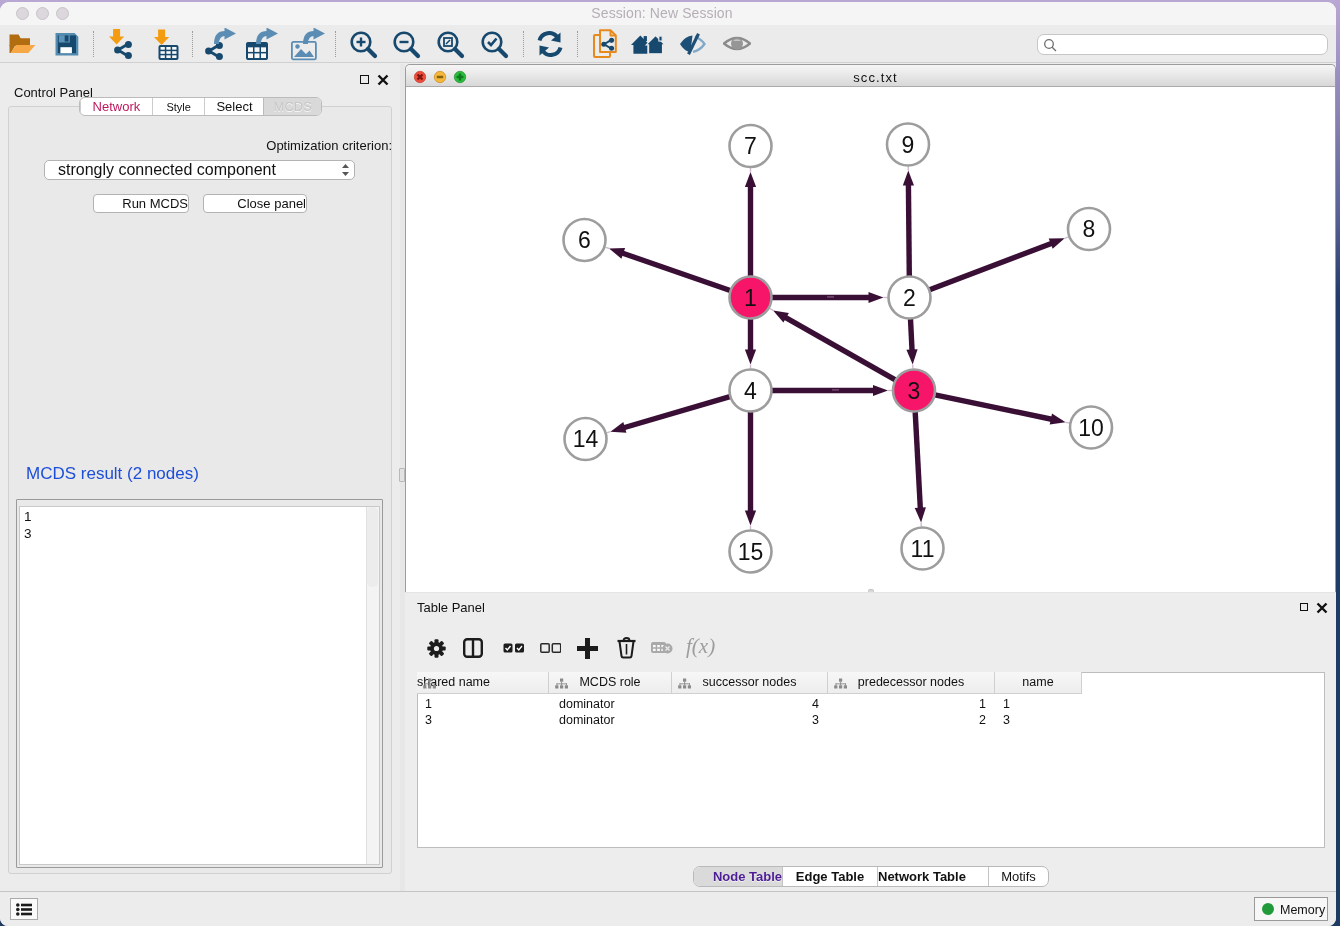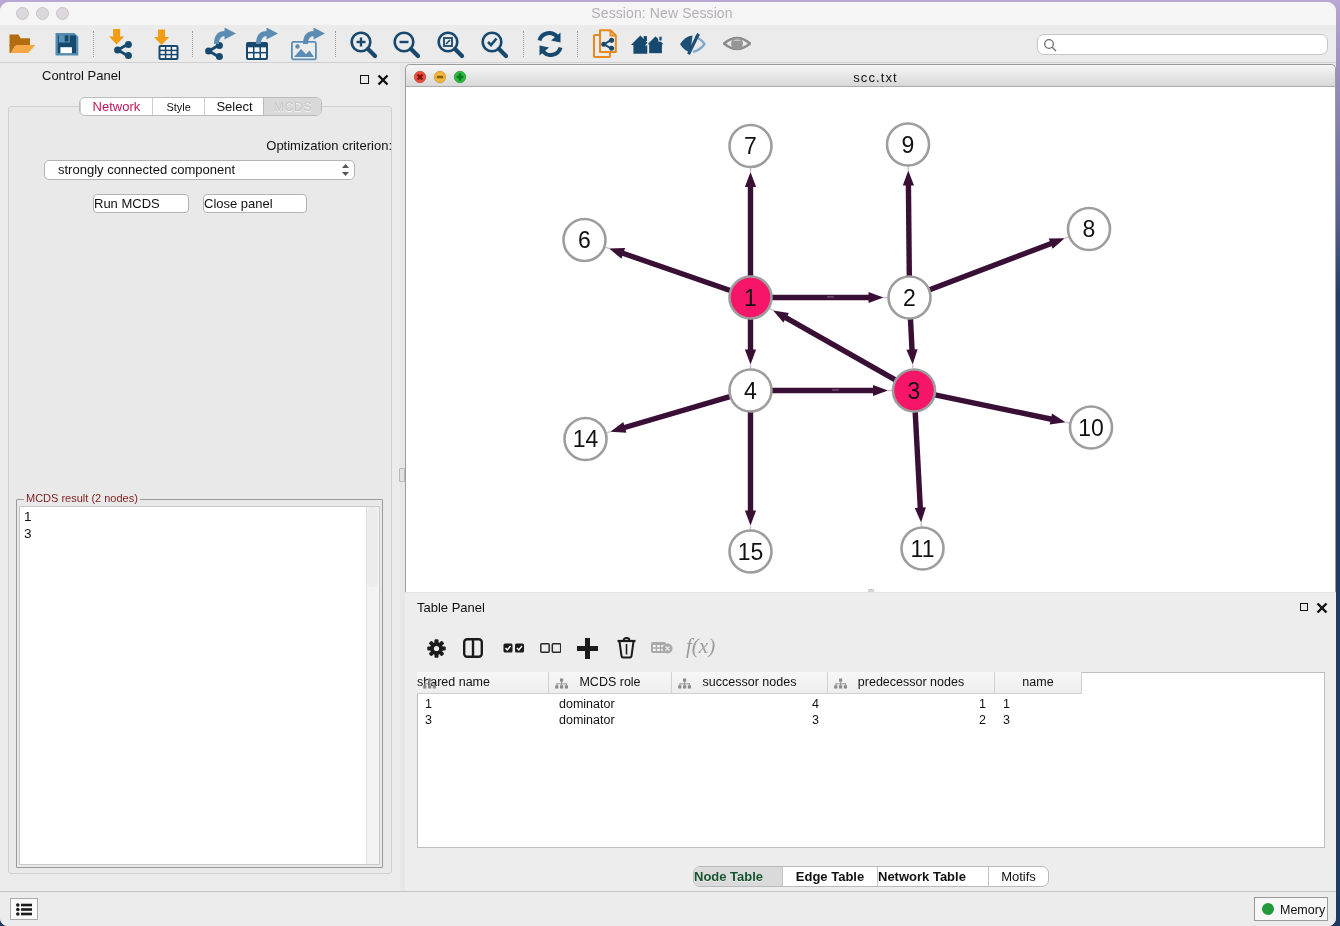--- a/index.html
+++ b/index.html
@@ -165,42 +165,42 @@
 <div style="position:absolute;left:93px;top:31px;height:26px;border-left:1px dotted #9a9a9a"></div>
 <div style="position:absolute;left:192px;top:31px;height:26px;border-left:1px dotted #9a9a9a"></div>
 <div style="position:absolute;left:335px;top:31px;height:26px;border-left:1px dotted #9a9a9a"></div>
 <div style="position:absolute;left:523px;top:31px;height:26px;border-left:1px dotted #9a9a9a"></div>
 <div style="position:absolute;left:577px;top:31px;height:26px;border-left:1px dotted #9a9a9a"></div>
 <div class="abs" style="left:1036.5px;top:33.5px;width:291px;height:21px;background:#fff;border:1px solid #c6c6c6;border-radius:7px"></div>
 <svg class="abs" style="left:1043px;top:38px" width="15" height="15">
     <circle cx="6" cy="6" r="4.3" fill="none" stroke="#6e6e6e" stroke-width="1.3"></circle>
     <line x1="9.2" y1="9.2" x2="13" y2="13" stroke="#6e6e6e" stroke-width="1.3"></line>
   </svg>
-<div class="abs t13" style="left:14px;top:68px;margin-left:28px;">Control Panel</div>
+<div class="abs t13" style="left:14px;top:85px;">Control Panel</div>
 <div class="abs" style="left:360px;top:75px;width:9px;height:9px;border:1.6px solid #111"></div>
 <svg class="abs" style="left:377px;top:74px" width="12" height="12">
     <path d="M1.5 1.5 L10.5 10.5 M10.5 1.5 L1.5 10.5" stroke="#111" stroke-width="2.4"></path>
   </svg>
 <div class="abs" style="left:8px;top:106px;width:384px;height:768px;background:#e9e9e9;border:1px solid #d0d0d0;border-radius:3px"></div>
 <div class="abs" style="left:79px;top:97px;width:243px;height:19px;background:#fff;border:1px solid #bbb;border-radius:6px;overflow:hidden;display:flex">
 <div style="width:72.5px;text-align:center;font-size:13px;font-weight:400;line-height:18px;color:#be185d;border-left:1px solid #ccc">Network</div>
 <div style="width:53px;text-align:center;font-size:11px;font-weight:400;line-height:18px;color:#111;border-left:1px solid #ccc">Style</div>
 <div style="width:59.5px;text-align:center;font-size:13px;font-weight:400;line-height:18px;color:#111;border-left:1px solid #ccc">Select</div>
 <div style="width:58px;text-align:center;font-size:13px;font-weight:400;line-height:18px;background:#d9d9d9;color:#c6c6c6;text-shadow:0 1px 0 #f5f5f5;border-left:1px solid #bbb">MCDS</div>
 </div>
 <div class="abs" style="left:8px;top:138px;width:384px;text-align:right;font-size:13px;color:#111">Optimization criterion:</div>
-<div class="abs" style="left:44px;top:160px;width:311px;height:20px;background:#fff;border:1px solid #b3b3b3;border-radius:5px;font-size:13px;color:#111;line-height:18px;padding-left:13px">strongly connected component</div>
+<div class="abs" style="left:44px;top:160px;width:311px;height:20px;background:#fff;border:1px solid #b3b3b3;border-radius:5px;font-size:16px;color:#111;line-height:18px;padding-left:13px">strongly connected component</div>
 <svg class="abs" style="left:340px;top:163px" width="11" height="14">
     <path d="M2 5 L5.5 1 L9 5 Z" fill="#555"></path>
     <path d="M2 9 L5.5 13 L9 9 Z" fill="#555"></path>
   </svg>
-<div class="abs" style="left:93px;top:194px;width:96px;height:19px;background:#fff;border:1px solid #b3b3b3;border-radius:4px;font-size:13px;color:#111;text-align:left;line-height:17px">Run MCDS</div>
-<div class="abs" style="left:203px;top:194px;width:104px;height:19px;background:#fff;border:1px solid #b3b3b3;border-radius:4px;font-size:13px;color:#111;text-align:left;line-height:17px">Close panel</div>
+<div class="abs" style="left:93px;top:194px;width:96px;height:19px;background:#fff;border:1px solid #b3b3b3;border-radius:4px;font-size:13px;color:#111;text-align:right;line-height:17px">Run MCDS</div>
+<div class="abs" style="left:203px;top:194px;width:104px;height:19px;background:#fff;border:1px solid #b3b3b3;border-radius:4px;font-size:13px;color:#111;text-align:right;line-height:17px">Close panel</div>
 <div class="abs" style="left:16px;top:499px;width:367px;height:369px;border:1px solid #9a9a9a;border-radius:1px"></div>
-<div class="abs" style="left:24px;top:492px;background:#e9e9e9;font-size:11px;color:#7f1d1d;padding:0 2px">MCDS result (2 nodes)</div>
+<div class="abs" style="left:24px;top:464px;background:#e9e9e9;font-size:17px;color:#1d4ed8;padding:0 2px">MCDS result (2 nodes)</div>
 <div class="abs" style="left:19px;top:506px;width:361px;height:359px;background:#fff;border:1px solid #c9c9c9"></div>
 <div class="abs" style="left:366px;top:507px;width:13px;height:357px;background:#f3f3f3;border-left:1px solid #e0e0e0"></div>
 <div class="abs" style="left:367px;top:507px;width:11px;height:80px;background:#ececec;border-radius:5px"></div>
 <div class="abs" style="left:24px;top:509px;font-size:13.5px;color:#111;line-height:16.5px">1<br>3</div>
 <div class="abs" style="left:400px;top:64px;width:5px;height:827px;background:#e7e7e7"></div>
 <div class="abs" style="left:399px;top:468px;width:5.5px;height:14px;background:#e2e2e2;border:1px solid #b8b8b8;border-radius:1px"></div>
 <div class="abs" style="left:405px;top:64px;width:931px;height:528px;background:#fff;border:1px solid #9c9c9c;border-bottom:none;border-radius:5px 5px 0 0"></div>
 <div class="abs" style="left:406px;top:65px;width:929px;height:22px;background:linear-gradient(#f6f6f6,#d8d8d8);border-bottom:1px solid #ababab;border-radius:5px 5px 0 0"></div>
 <svg style="position:absolute;left:412.5px;top:69.5px" width="14" height="14">
     <circle cx="7" cy="7" r="5.7" fill="#ee4c3c" stroke="#c03d2f" stroke-width="0.7"></circle>
@@ -417,21 +417,21 @@
 <div class="abs" style="left:559px;top:697px;font-size:12.5px;color:#111">dominator</div>
 <div class="abs" style="left:672px;top:697px;width:147px;text-align:right;font-size:12.5px;color:#111">4</div>
 <div class="abs" style="left:828px;top:697px;width:158px;text-align:right;font-size:12.5px;color:#111">1</div>
 <div class="abs" style="left:1003px;top:697px;font-size:12.5px;color:#111">1</div>
 <div class="abs" style="left:425px;top:713px;font-size:12.5px;color:#111">3</div>
 <div class="abs" style="left:559px;top:713px;font-size:12.5px;color:#111">dominator</div>
 <div class="abs" style="left:672px;top:713px;width:147px;text-align:right;font-size:12.5px;color:#111">3</div>
 <div class="abs" style="left:828px;top:713px;width:158px;text-align:right;font-size:12.5px;color:#111">2</div>
 <div class="abs" style="left:1003px;top:713px;font-size:12.5px;color:#111">3</div>
 <div class="abs" style="left:693px;top:866px;width:356px;height:21px;background:#fff;border:1px solid #b9b9b9;border-radius:7px;overflow:hidden;display:flex">
-<div style="width:88px;text-align:left;font-size:13px;font-weight:700;line-height:20px;background:#dadada;color:#14532d;text-shadow:0 1px 0 #f2f2f2">Node Table</div>
+<div style="width:88px;text-align:right;font-size:13px;font-weight:700;line-height:20px;background:#dadada;color:#4c1d95;text-shadow:0 1px 0 #f2f2f2">Node Table</div>
 <div style="width:95px;text-align:center;font-size:13px;font-weight:700;line-height:20px;color:#111;border-left:1px solid #c4c4c4">Edge Table</div>
 <div style="width:111px;font-size:13px;font-weight:700;line-height:20px;color:#111;border-left:1px solid #c4c4c4">Network Table</div>
 <div style="width:60px;text-align:center;font-size:13px;font-weight:400;line-height:20px;color:#111;border-left:1px solid #c4c4c4">Motifs</div>
 </div>
 <div class="abs" style="left:0;top:891px;width:1336px;height:35px;background:#ececec;border-top:1px solid #c4c4c4;border-radius:0 0 8px 8px"></div>
 <div class="abs" style="left:10px;top:898px;width:28px;height:22px;background:#fafafa;border:1px solid #ababab"></div>
 <svg class="abs" style="left:16px;top:903px" width="16" height="13">
     <g fill="#1c1c1c">
       <circle cx="1.8" cy="2" r="1.8"></circle>
       <circle cx="1.8" cy="6.5" r="1.8"></circle>

